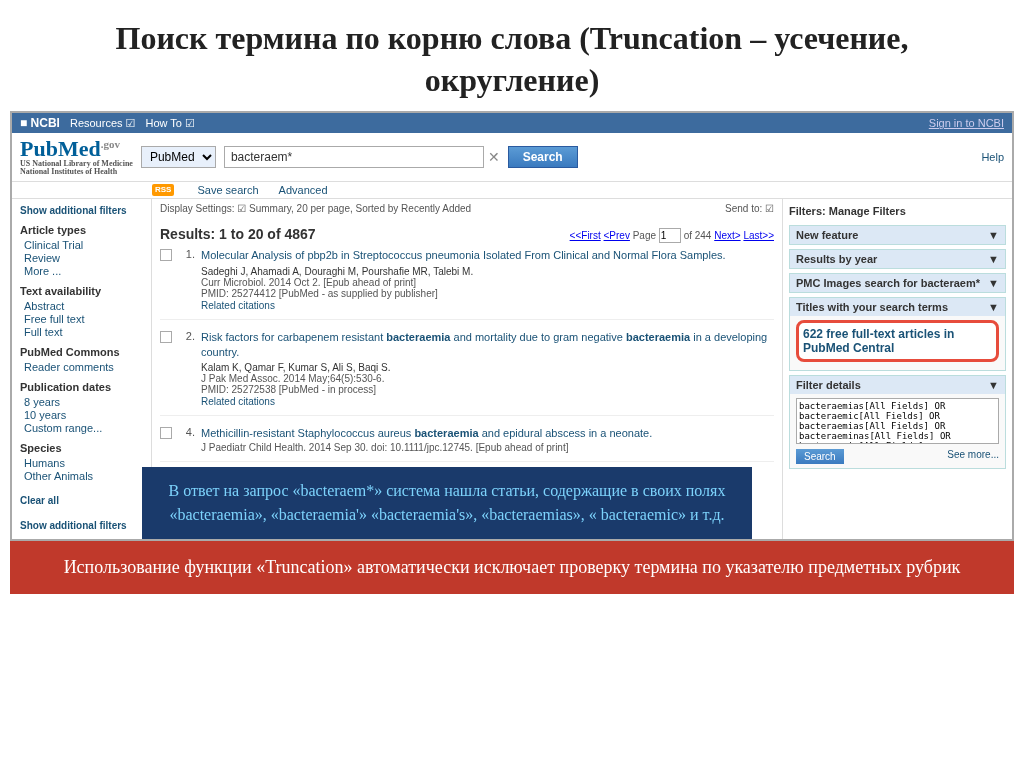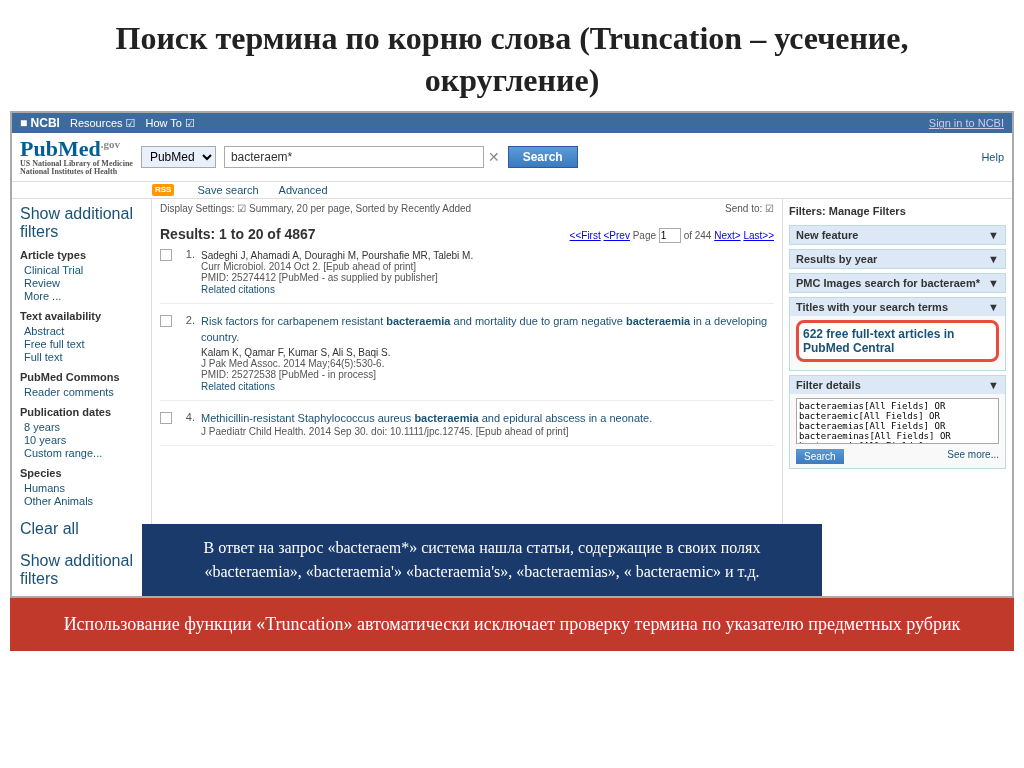--- a/index.html
+++ b/index.html
@@ -114,21 +114,21 @@
     }
 
     
     .left-sidebar {
       width: 140px;
       min-width: 140px;
       padding: 6px 8px;
       border-right: 1px solid #ddd;
       font-size: 11px;
     }
-    .sidebar-link { color: #1a5276; text-decoration: none; display: block; margin-bottom: 2px; font-size: 16px; }
+    .sidebar-link { color: #1a5276; text-decoration: none; display: block; margin-bottom: 2px; font-size: 10px; font-weight: bold; }
     .sidebar-section { font-weight: bold; font-size: 11px; margin-top: 8px; margin-bottom: 3px; color: #333; }
     .sidebar-subitem { color: #1a5276; text-decoration: none; display: block; margin-bottom: 1px; font-size: 11px; padding-left: 4px; }
 
     
     .center-results {
       flex: 1;
       padding: 4px 8px;
       overflow: hidden;
     }
     .display-settings-bar {
@@ -229,26 +229,26 @@
       cursor: pointer;
     }
     .see-more { color: #1a5276; font-size: 10px; text-decoration: none; float: right; }
 
     
     .annotation-box {
       position: absolute;
       left: 130px;
       bottom: 0px;
       background: #1a3a6b;
-      color: #ffffff;
+      color: #7dd3fc;
       padding: 12px 20px;
       font-size: 16px;
       font-family: 'Times New Roman', serif;
       text-align: center;
-      width: 680px;
+      width: 610px;
       line-height: 1.5;
       z-index: 10;
     }
 
     
     .bottom-bar {
       background: #c0392b;
       color: #fff;
       text-align: center;
       padding: 14px 30px;
@@ -360,20 +360,21 @@
           <span>of 244</span>
           <a href="#">Next&gt;</a>
           <a href="#">Last&gt;&gt;</a>
         </div>
       </div>
 
       <div class="result-item">
         <span><span class="checkbox-placeholder"></span></span>
         <span class="result-num">1.</span>
         <div class="result-body">
+          <a href="#" class="result-title">Molecular Analysis of pbp2b in Streptococcus pneumonia Isolated From Clinical and Normal Flora Samples.</a>
           <div class="result-authors">Sadeghi J, Ahamadi A, Douraghi M, Pourshafie MR, Talebi M.</div>
           <div class="result-journal">Curr Microbiol. 2014 Oct 2. [Epub ahead of print]</div>
           <div class="result-pmid">PMID: 25274412 [PubMed - as supplied by publisher]</div>
           <a href="#" class="related-link">Related citations</a>
         </div>
       </div>
 
       <div class="result-item">
         <span><span class="checkbox-placeholder"></span></span>
         <span class="result-num">2.</span>

